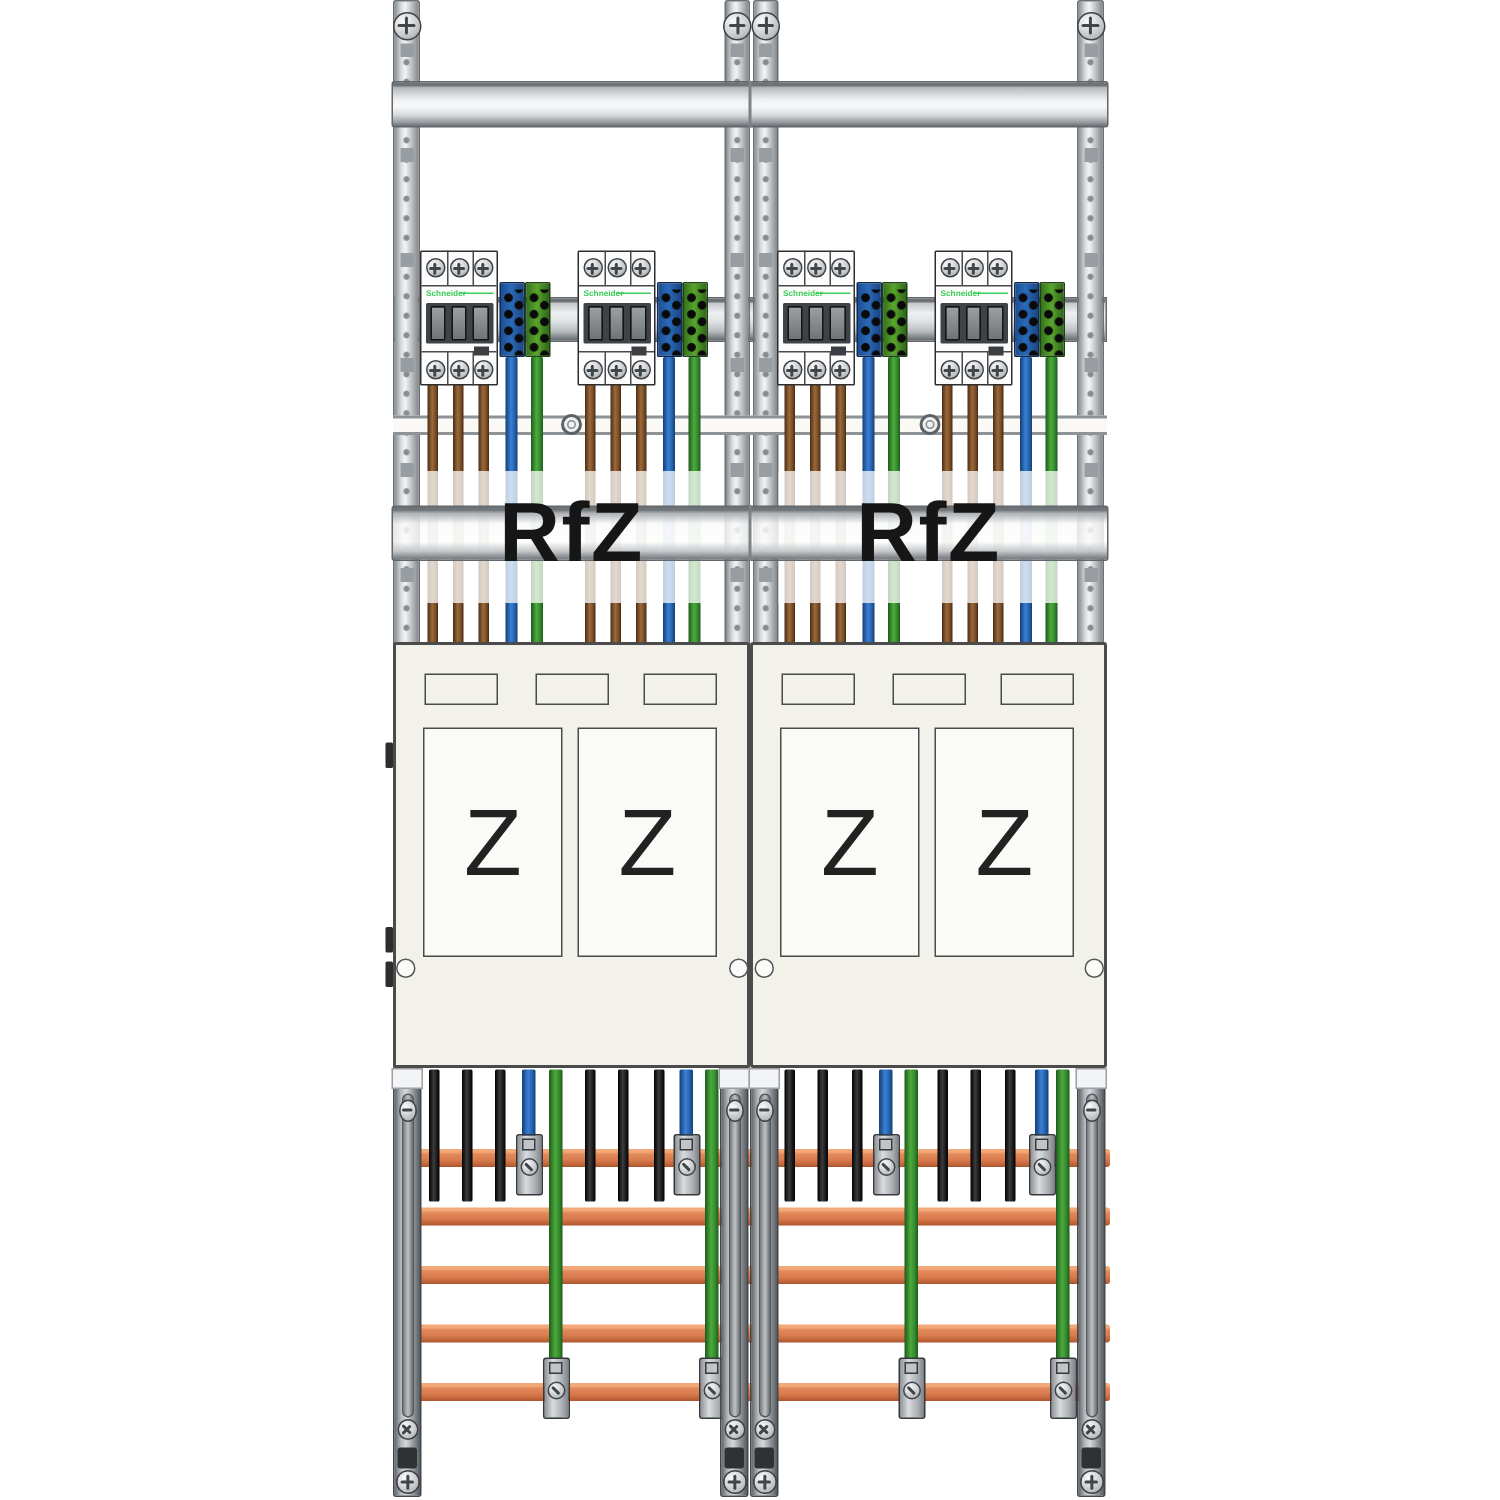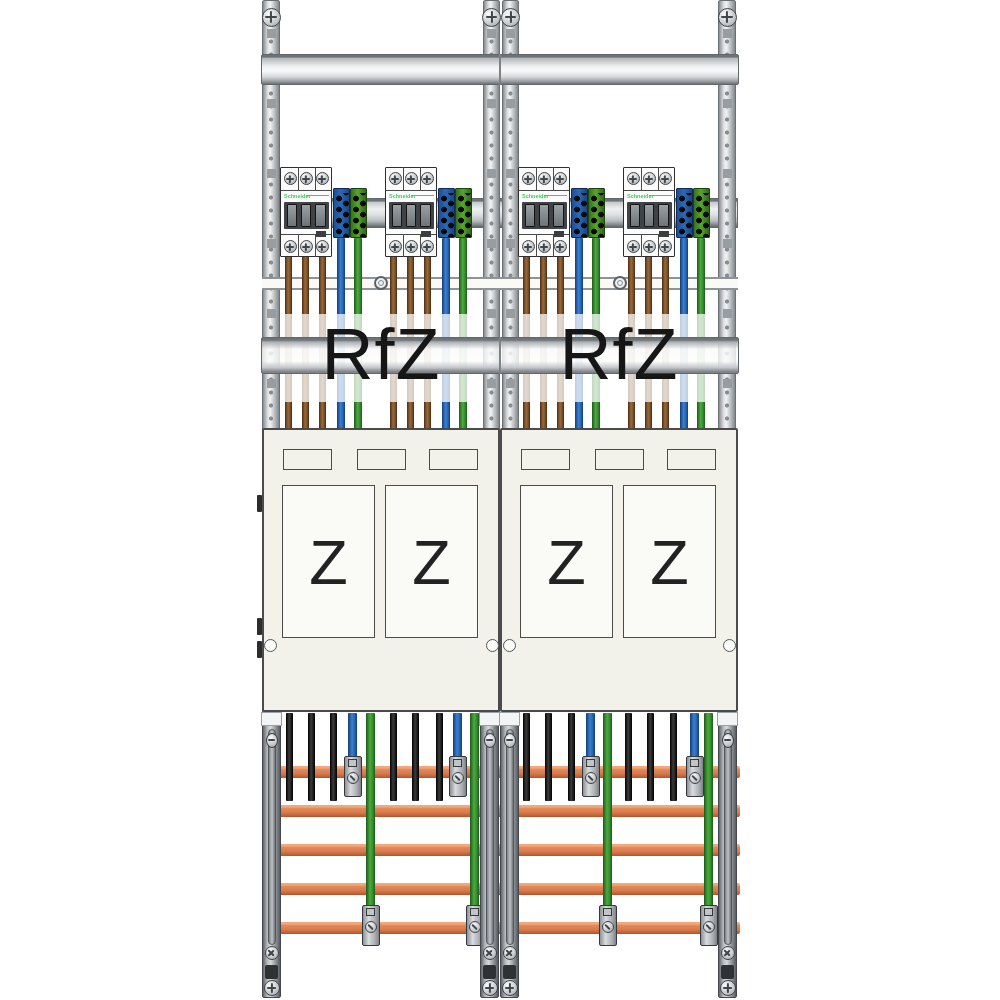--- a/index.html
+++ b/index.html
@@ -26,21 +26,21 @@
          border:1px solid #6b7074;border-radius:2px 2px 0 0;}
   .vrail .dots{left:0;right:0;top:34px;bottom:4px;
          background-image:radial-gradient(circle at 50% 50%, #878c91 1.7px, rgba(135,140,145,0) 2.4px);
          background-size:100% 13px;}
   .vrail .sqs{left:50%;width:9px;margin-left:-4.5px;top:28px;bottom:0;
          background-image:repeating-linear-gradient(180deg,#989da2 0 9px,rgba(0,0,0,0) 9px 70px);}
   .strip{background:#faf9f5;border-top:2px solid #8e9398;border-bottom:2px solid #8e9398;}
   .rfzrail{background:linear-gradient(180deg,#6e7377 0 2px,#aeb2b6 12%,rgba(250,250,250,.82) 32%,rgba(253,253,252,.82) 66%,#c6c9cc 84%,#7d8286 97%);
          border-radius:2px;border:1px solid #62676b;}
   .rfztxt{display:flex;align-items:center;justify-content:center;
-          font-weight:400;font-size:72px;color:#161616;letter-spacing:1px;}
+          font-weight:700;font-size:56px;color:#161616;letter-spacing:1px;}
   .ovl{background:rgba(255,255,255,0.74);}
   .grommet{border:2px solid #5c6165;border-radius:50%;background:#eef0f1;}
   .grommet .in{left:50%;top:50%;width:6px;height:6px;margin:-3px 0 0 -3px;border:1.5px solid #878c91;border-radius:50%;}
 
   .wire{border-radius:1px;}
   .wire.brown{background:linear-gradient(90deg,#4c2d14,var(--c-phase) 45%,#7c4e26 75%,#452a12);}
   .wire.blue {background:linear-gradient(90deg,#123e75,var(--c-neutral) 45%,#2563ae 75%,#123e75);}
   .wire.green{background:linear-gradient(90deg,#1d5a1d,var(--c-earth) 45%,#348c2e 75%,#1d5a1d);}
   .wire.black{background:linear-gradient(90deg,#000,#3c3c3c 45%,#000);}
 

